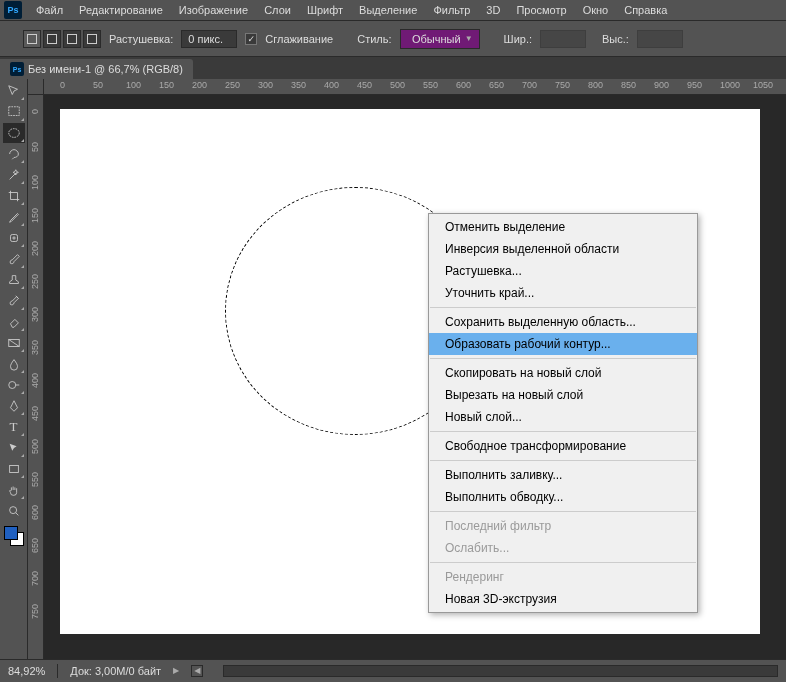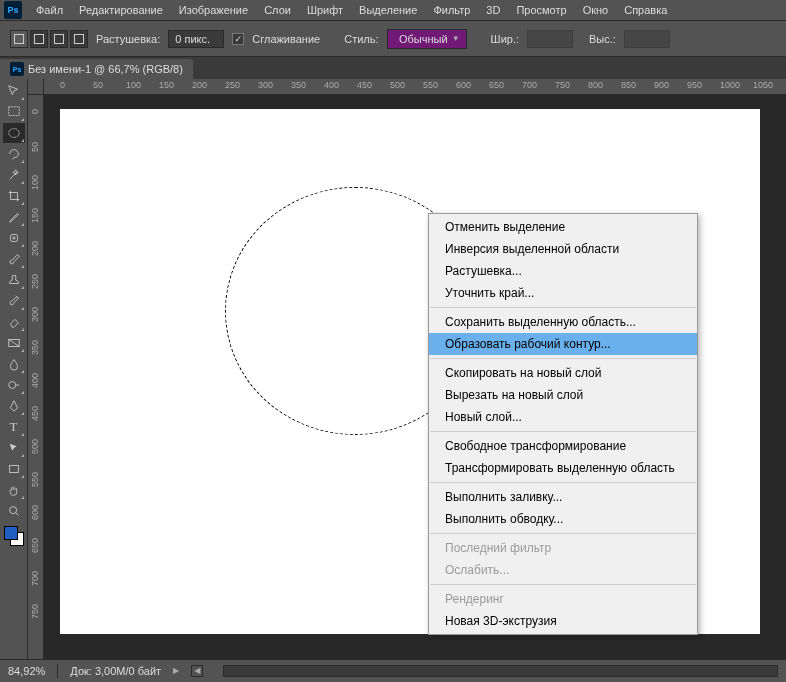--- a/index.html
+++ b/index.html
@@ -1,20 +1,20 @@
 <!DOCTYPE html>
 <html><head>
 <meta charset="utf-8">
 <style>
 *{margin:0;padding:0;box-sizing:border-box;font-family:Tahoma,Arial,sans-serif;font-size:11px;user-select:none}
 body{background:#535353;width:786px;height:682px;overflow:hidden;position:relative}
 .menubar{height:21px;background:#535353;display:flex;align-items:center;padding:0 4px;border-bottom:1px solid #2a2a2a}
 .ps-logo{width:18px;height:18px;background:#001e36;color:#31a8ff;display:flex;align-items:center;justify-content:center;font-weight:bold;font-size:9px;border-radius:2px;margin-right:6px}
 .menu-item{color:#ddd;padding:2px 8px;cursor:default}
-.optbar{height:36px;background:#535353;display:flex;align-items:center;padding:0 4px;gap:8px;border-bottom:1px solid #2a2a2a}
+.optbar{height:36px;background:#535353;display:flex;align-items:center;padding:0 17px;gap:8px;border-bottom:1px solid #2a2a2a}
 .opt-label{color:#ddd}
 .opt-input{background:#3a3a3a;border:1px solid #2a2a2a;color:#ddd;padding:1px 6px;width:56px;height:18px}
 .opt-drop{background:#701a75;border:1px solid #2a2a2a;color:#ddd;padding:1px 6px;height:20px;min-width:80px;display:flex;align-items:center;justify-content:flex-end}
 .drop-arrow{font-size:8px;color:#aaa;margin-left:4px}
 .chk{width:12px;height:12px;background:#3a3a3a;border:1px solid #777;display:inline-flex;align-items:center;justify-content:center;color:#ddd;font-size:9px}
 .sel-icons{display:flex;gap:2px;margin-left:6px}
 .sel-ico{width:18px;height:18px;background:#3a3a3a;border:1px solid #2a2a2a;display:flex;align-items:center;justify-content:center}
 .sel-ico.active{background:#5a5a5a}
 .sel-sq{width:10px;height:10px;border:1px solid #ccc}
 .tabbar{height:22px;background:#3a3a3a;display:flex;align-items:flex-end}
@@ -295,21 +295,20 @@
         <div class="ctx-item">Уточнить край...</div>
         <div class="ctx-sep"></div>
         <div class="ctx-item">Сохранить выделенную область...</div>
         <div class="ctx-item highlighted">Образовать рабочий контур...</div>
         <div class="ctx-sep"></div>
         <div class="ctx-item">Скопировать на новый слой</div>
         <div class="ctx-item">Вырезать на новый слой</div>
         <div class="ctx-item">Новый слой...</div>
         <div class="ctx-sep"></div>
         <div class="ctx-item">Свободное трансформирование</div>
-        <div class="ctx-item">Трансформировать выделенную область</div>
         <div class="ctx-sep"></div>
         <div class="ctx-item">Выполнить заливку...</div>
         <div class="ctx-item">Выполнить обводку...</div>
         <div class="ctx-sep"></div>
         <div class="ctx-item disabled">Последний фильтр</div>
         <div class="ctx-item disabled">Ослабить...</div>
         <div class="ctx-sep"></div>
         <div class="ctx-item disabled">Рендеринг</div>
         <div class="ctx-item">Новая 3D-экструзия</div>
       </div>

